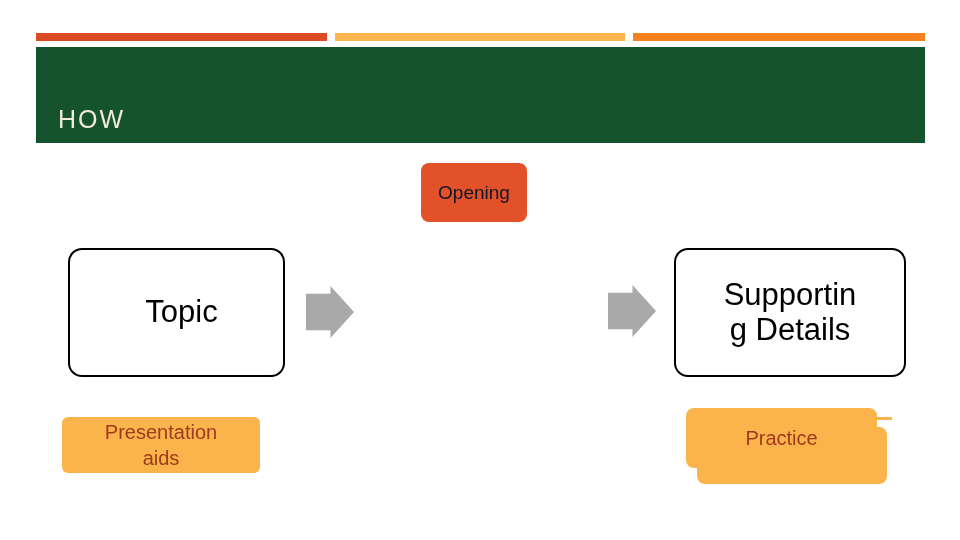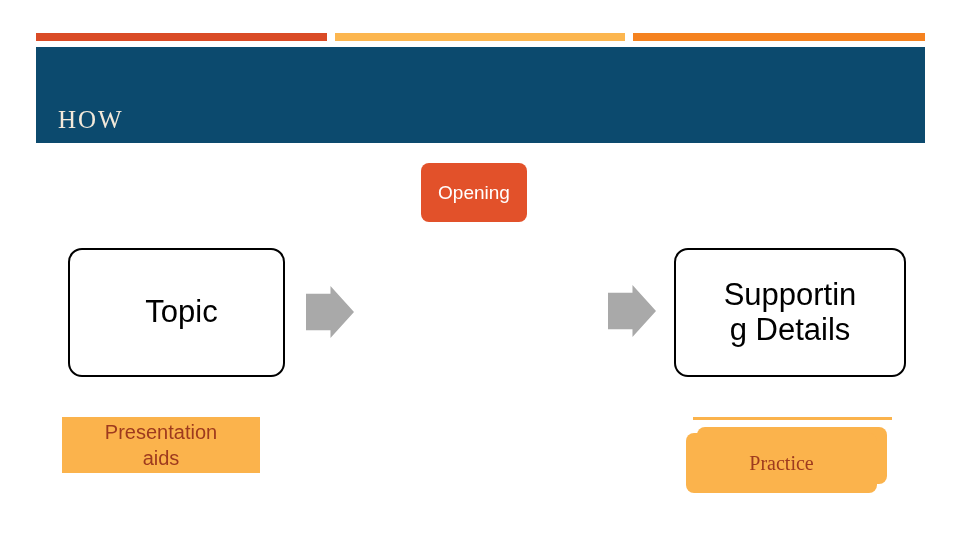--- a/index.html
+++ b/index.html
@@ -12,34 +12,33 @@
   }
   
   .bar { position: absolute; top: 33px; height: 8px; }
   .bar-red    { left: 36px;  width: 291px; background: #DA4B26; }
   .bar-amber  { left: 335px; width: 290px; background: #FCB64F; }
   .bar-orange { left: 633px; width: 292px; background: #F5821F; }
   
   .banner {
     position: absolute; left: 36px; top: 47px;
     width: 889px; height: 96px;
-    background: #0c4a6e;
-    font-family: Liberation Serif, serif;
+    background: #14532d;
   }
   .banner-title {
     position: absolute; left: 22px; bottom: 9px;
     font-size: 25px; font-weight: 300; letter-spacing: 2px;
     color: #F3E9DA;
   }
   
   .accent-box {
     position: absolute;
     background: #E2512A; border-radius: 8px;
     display: flex; align-items: center; justify-content: center;
-    color: #ffffff; font-size: 19px;
+    color: #0f172a; font-size: 19px;
   }
   .opening-box { left: 421px; top: 163px; width: 106px; height: 59px; }
   .closing-box { left: 427px; top: 422px; width: 106px; height: 58px; }
   
   .step-box {
     position: absolute; top: 248px; height: 129px;
     background: #ffffff; border: 2.5px solid #000000; border-radius: 14px;
     box-sizing: border-box;
     display: flex; align-items: center; justify-content: center;
     text-align: center; color: #000000;
@@ -52,37 +51,37 @@
   
   .block-arrow {
     position: absolute; width: 48px; height: 52px;
     background: #A9A9A9;
     clip-path: polygon(0 15%, 51% 15%, 51% 0, 100% 50%, 51% 100%, 51% 85%, 0 85%);
   }
   .arrow-1 { left: 306px; top: 286px; }
   .arrow-2 { left: 608px; top: 285px; }
   
   .yellow-box {
-    background: #FBB34C; border-radius: 0;
+    background: #FBB34C; border-radius: 6px;
     display: flex; align-items: center; justify-content: center;
     text-align: center; color: #9E3A1E;
     font-size: 20px; line-height: 1.3;
     white-space: pre-line;
   }
   .aids-box { position: absolute; left: 62px; top: 417px; width: 198px; height: 56px; }
   
   .practice-strip {
     position: absolute; left: 693px; top: 417px; width: 199px; height: 3px;
     background: #FBB34C;
   }
   .practice-back {
     position: absolute; left: 697px; top: 427px; width: 190px; height: 57px;
     background: #FBB34C; border-radius: 8px;
   }
-  .practice-front { position: absolute; left: 686px; top: 433px; width: 191px; height: 60px; border-radius: 8px; font-family: Liberation Serif, serif; }
+  .practice-front { position: absolute; left: 686px; top: 408px; width: 191px; height: 60px; border-radius: 8px; }
 </style>
 </head>
 <body>
 
 <div class="slide">
 
   <div class="bar bar-red"></div>
   <div class="bar bar-amber"></div>
   <div class="bar bar-orange"></div>
 

